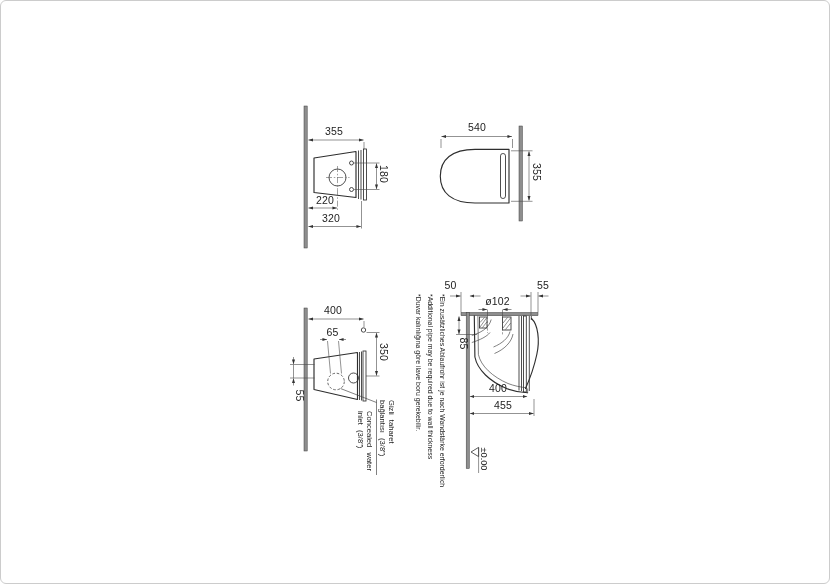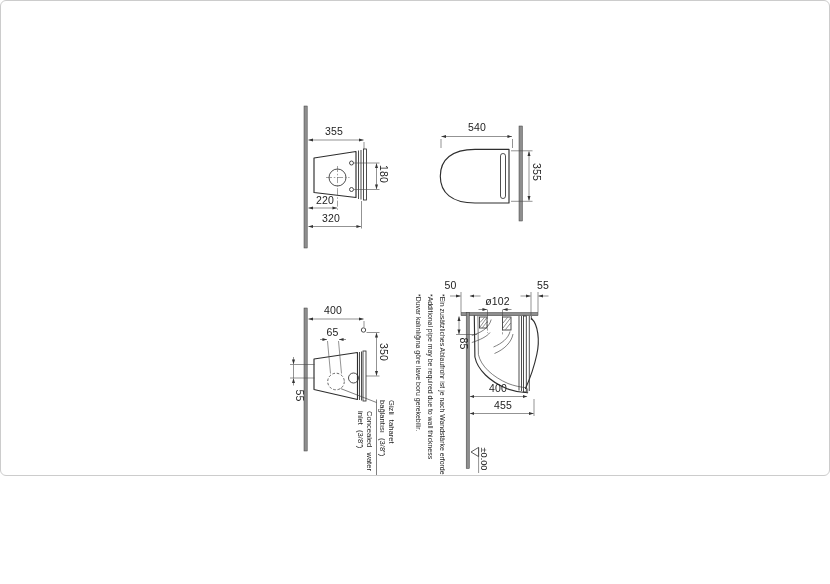--- a/index.html
+++ b/index.html
@@ -1,17 +1,17 @@
 <!DOCTYPE html>
 <html><head>
 <meta charset="utf-8">
 <style>
   html,body{margin:0;padding:0;background:#fff;}
   .canvas{
-    position:relative;width:830px;height:476px;box-sizing:border-box;
+    position:relative;width:830px;height:584px;box-sizing:border-box;
     background:#fff;border:1px solid #ccc;border-radius:6px;overflow:hidden;
   }
   svg{position:absolute;left:0;top:0;}
   text{font-family:"Liberation Sans",sans-serif;fill:#1c1c1c;}
   .dt{font-size:10.5px;letter-spacing:.2px;}
   .dts{font-size:9.2px;}
   .nt{font-size:6.9px;fill:#222;}
   .lt{font-size:7.6px;word-spacing:3px;fill:#222;}
   .body{fill:none;stroke:#2e2e2e;stroke-width:1.15;stroke-linejoin:round;stroke-linecap:round;}
   .body2{fill:none;stroke:#2e2e2e;stroke-width:.85;}

